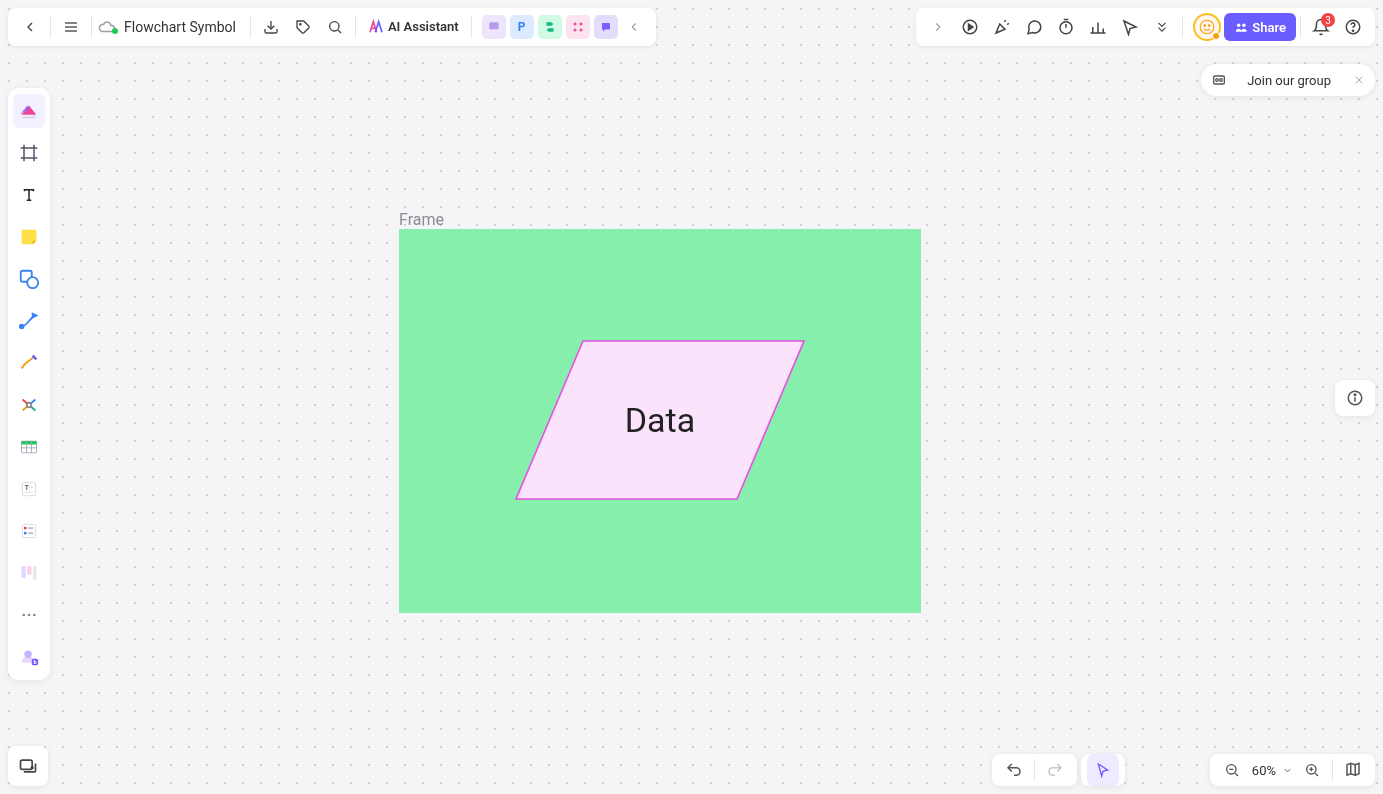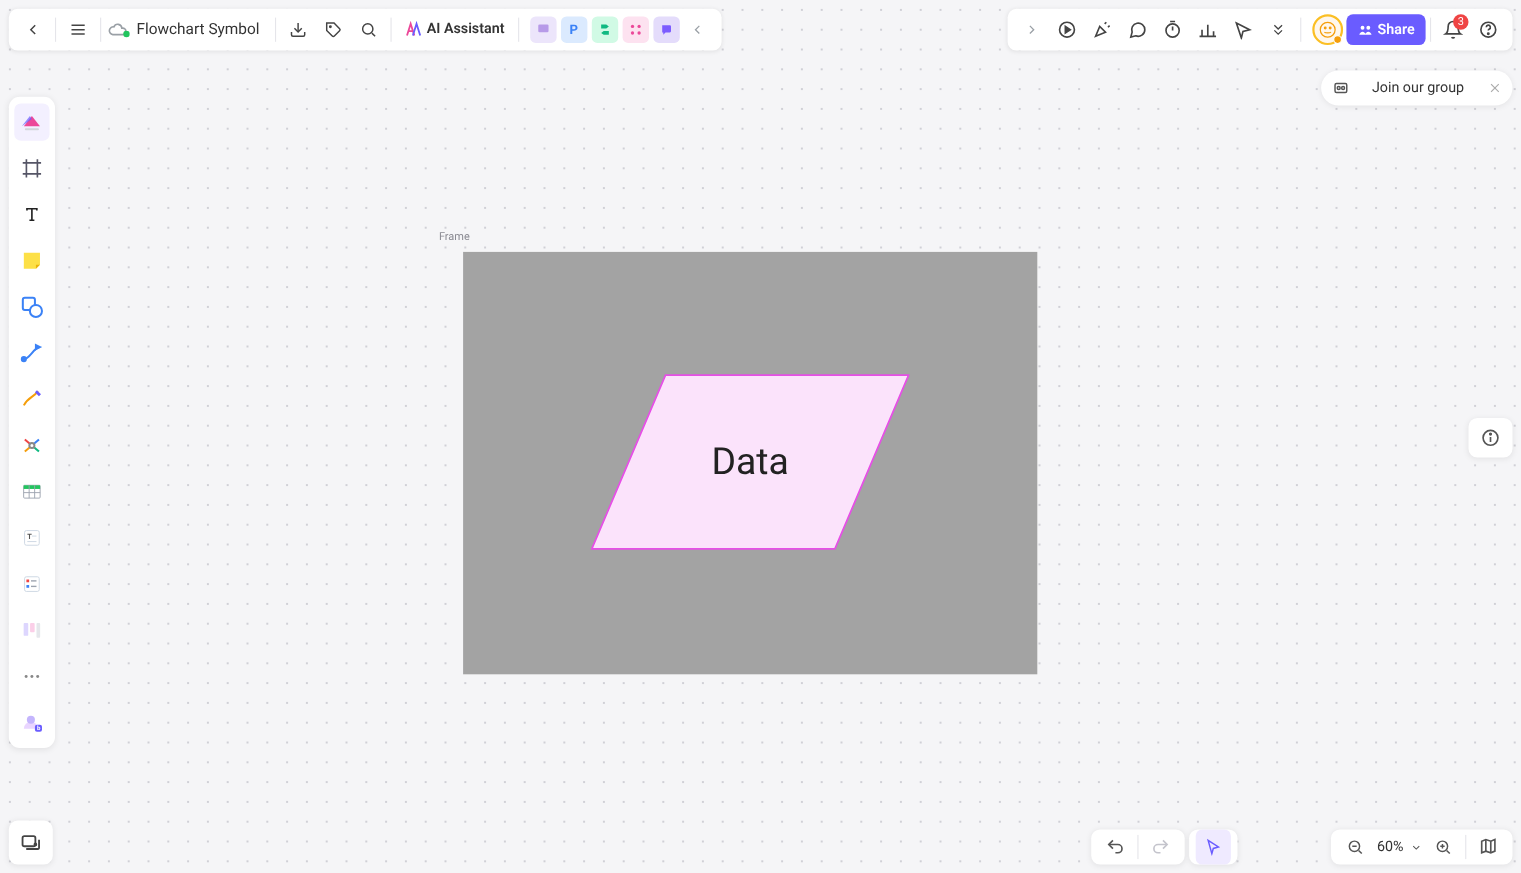--- a/index.html
+++ b/index.html
@@ -69,24 +69,24 @@
   }
   .tool-item.active { background: #f3f0ff; }
 
   .bottom-left-btn {
     position: absolute; left: 8px; bottom: 8px; width: 40px; height: 40px;
     background: #fff; border-radius: 8px; box-shadow: 0 1px 6px rgba(0,0,0,0.08);
     display:flex;align-items:center;justify-content:center; cursor:pointer;
   }
 
   
-  .frame-label { position:absolute; left: 399px; top: 210px; font-size: 10px; color: #8b8b93; }
+  .frame-label { position:absolute; left: 399px; top: 210px; font-size: 16px; color: #8b8b93; }
   .frame {
-    position: absolute; left: 421px; top: 229px; width: 522px; height: 384px;
-    background: #a3a3a3;
+    position: absolute; left: 399px; top: 229px; width: 522px; height: 384px;
+    background: #86efac;
     text-align: right;
   }
   .parallelogram {
     position: absolute; left: 116px; top: 111px; width: 290px; height: 160px;
   }
   .para-text {
     position:absolute; left:0; top:0; width:100%; height:100%;
     display:flex; align-items:center; justify-content:center;
     font-size: 34px; color: #222;
   }

